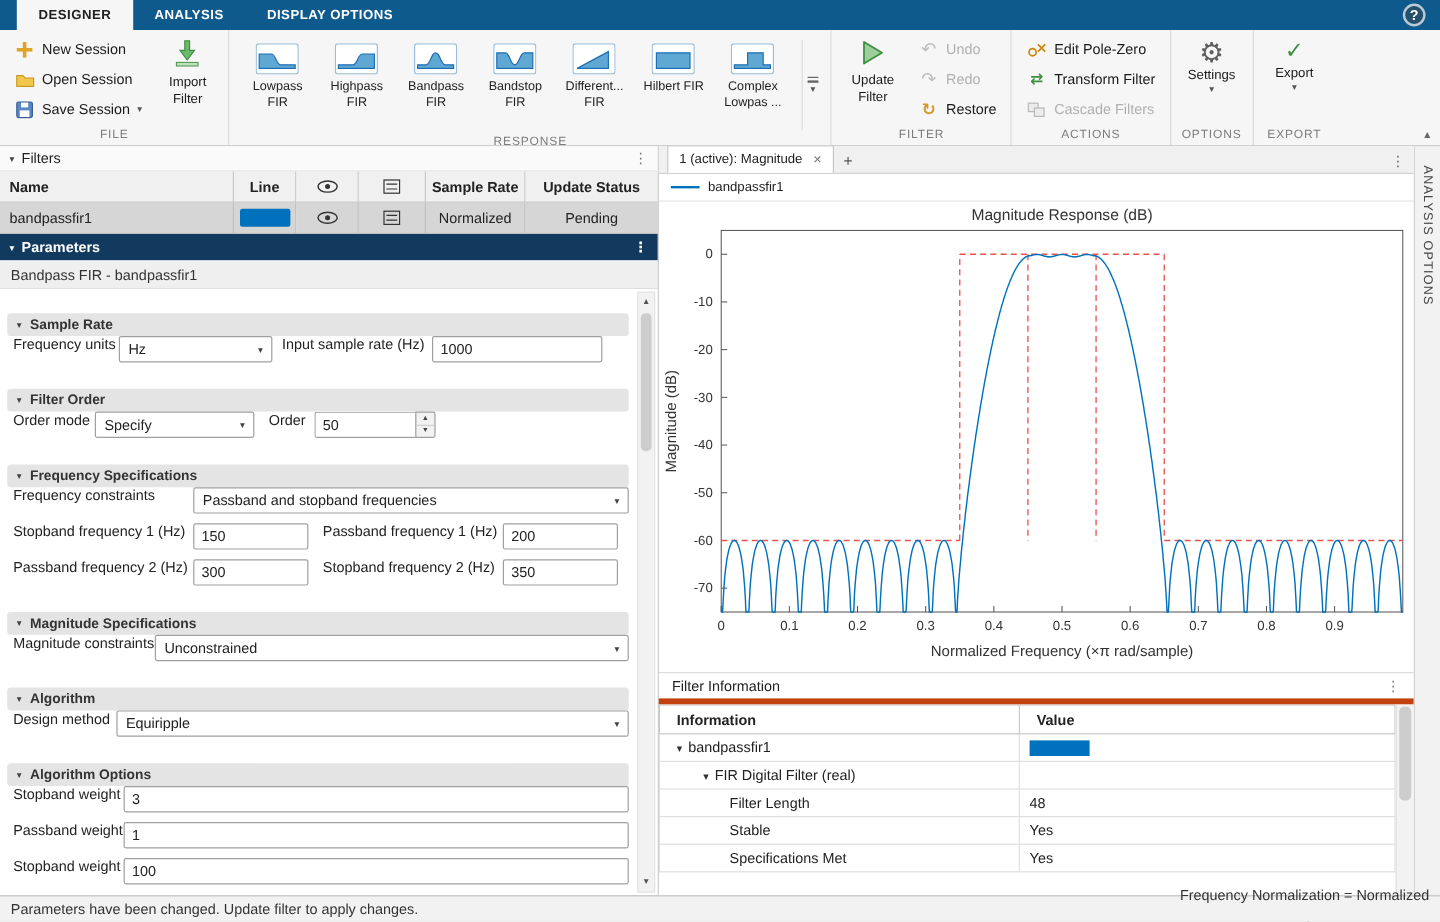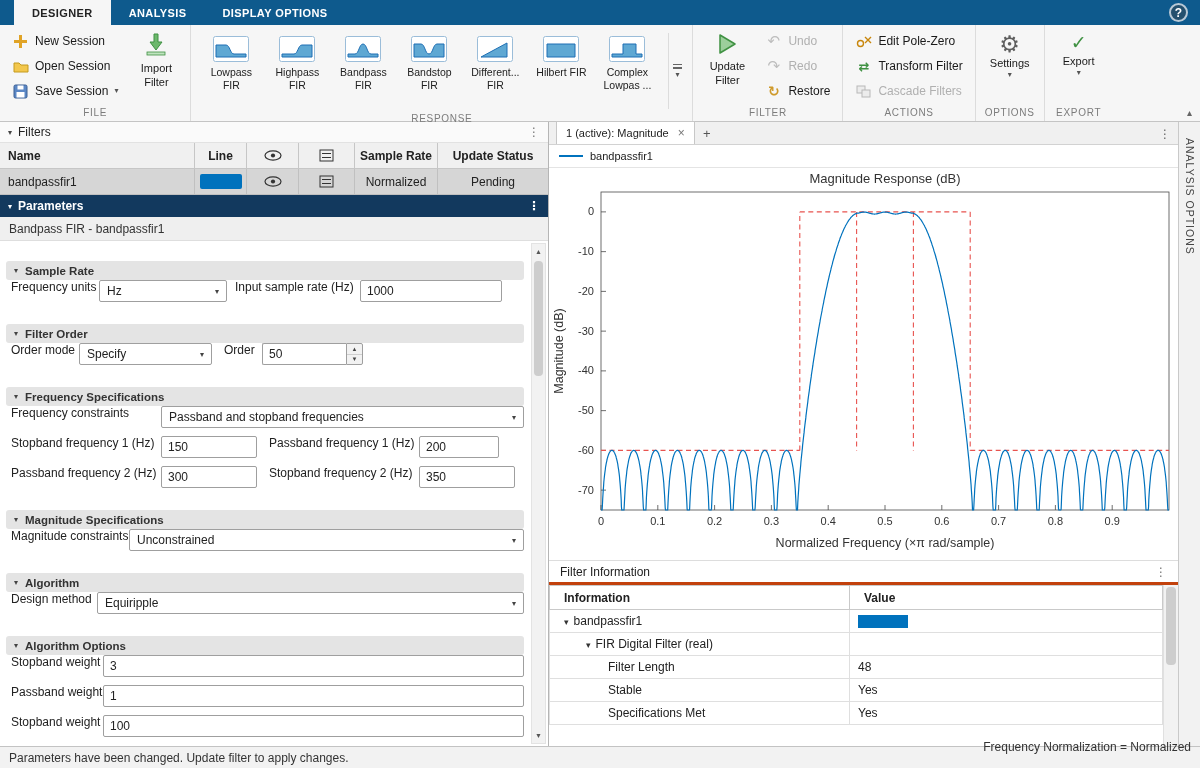--- a/index.html
+++ b/index.html
@@ -78,21 +78,21 @@
   .right-panel{flex:1;display:flex;flex-direction:column;background:#fff;position:relative;min-width:0;}
   .doc-tabbar{height:23px;background:#f0f0f0;border-bottom:1px solid #d2d2d2;display:flex;align-items:flex-end;padding-left:7px;position:relative;}
   .doc-tab{height:23px;background:#fff;border:1px solid #c7c7c7;border-bottom:none;display:flex;align-items:center;gap:9px;padding:0 9px;font-size:11px;color:#222;}
   .doc-close{color:#777;font-size:12px;line-height:12px;}
   .doc-add{width:24px;height:22px;display:flex;align-items:center;justify-content:center;color:#555;font-size:13px;}
   .doc-menu{position:absolute;right:7px;top:5px;color:#666;font-size:12px;}
   .legend-row{height:23px;border-bottom:1px solid #e4e4e4;display:flex;align-items:center;gap:7px;padding-left:10px;font-size:11px;color:#222;}
   .legend-line{width:24px;height:0;border-top:2px solid #0072BD;}
   #chart{height:392px;}
   .fi-title{height:22px;display:flex;align-items:center;padding:0 11px;font-size:12px;color:#222;border-top:1px solid #ddd;}
-  .fi-wrap{flex:1;display:flex;overflow:hidden;border-top:3px solid #c2410c;}
+  .fi-wrap{flex:1;display:flex;overflow:hidden;border-top:5px solid #c2410c;}
   table.fi{border-collapse:collapse;width:614px;table-layout:fixed;align-self:flex-start;}
   table.fi th{font-weight:bold;text-align:left;padding-left:14px;height:24px;border:1px solid #c9c9c9;font-size:12px;background:#fff;color:#222;}
   table.fi td{height:23px;border:1px solid #dfdfdf;font-size:12px;color:#222;}
   td.fi-value{padding-left:8px;}
   .fi-caret{font-size:9px;color:#333;margin-right:5px;}
   .fi-swatch{display:inline-block;width:50px;height:13px;vertical-align:middle;}
   .fi-scroll{width:15px;background:#f2f2f2;border-left:1px solid #e0e0e0;position:relative;}
   .fi-thumb{position:absolute;top:2px;left:2px;right:2px;height:78px;background:#cdcdcd;border-radius:4px;}
 
   
@@ -418,21 +418,21 @@
           <span class="plabel" style="width:150px;">Frequency constraints</span>
           <div class="dd" style="flex:1;">
             <span>Passband and stopband frequencies</span>
             <span class="dd-caret">▾</span>
           </div>
         </div>
         <div class="prow">
           <span class="plabel" style="width:150px;">Stopband frequency 1 (Hz)</span>
           <input class="tin" style="width: 96px; margin-right: 12px;" value="150">
           <span class="plabel" style="width:150px;">Passband frequency 1 (Hz)</span>
-          <input class="tin" style="width: 80px;" value="200">
+          <input class="tin" style="width: 96px;" value="200">
         </div>
         <div class="prow">
           <span class="plabel" style="width:150px;">Passband frequency 2 (Hz)</span>
           <input class="tin" style="width: 96px; margin-right: 12px;" value="300">
           <span class="plabel" style="width:150px;">Stopband frequency 2 (Hz)</span>
           <input class="tin" style="width: 96px;" value="350">
         </div>
 
         <div class="psec mt">
           <span class="ph-caret">▾</span>

